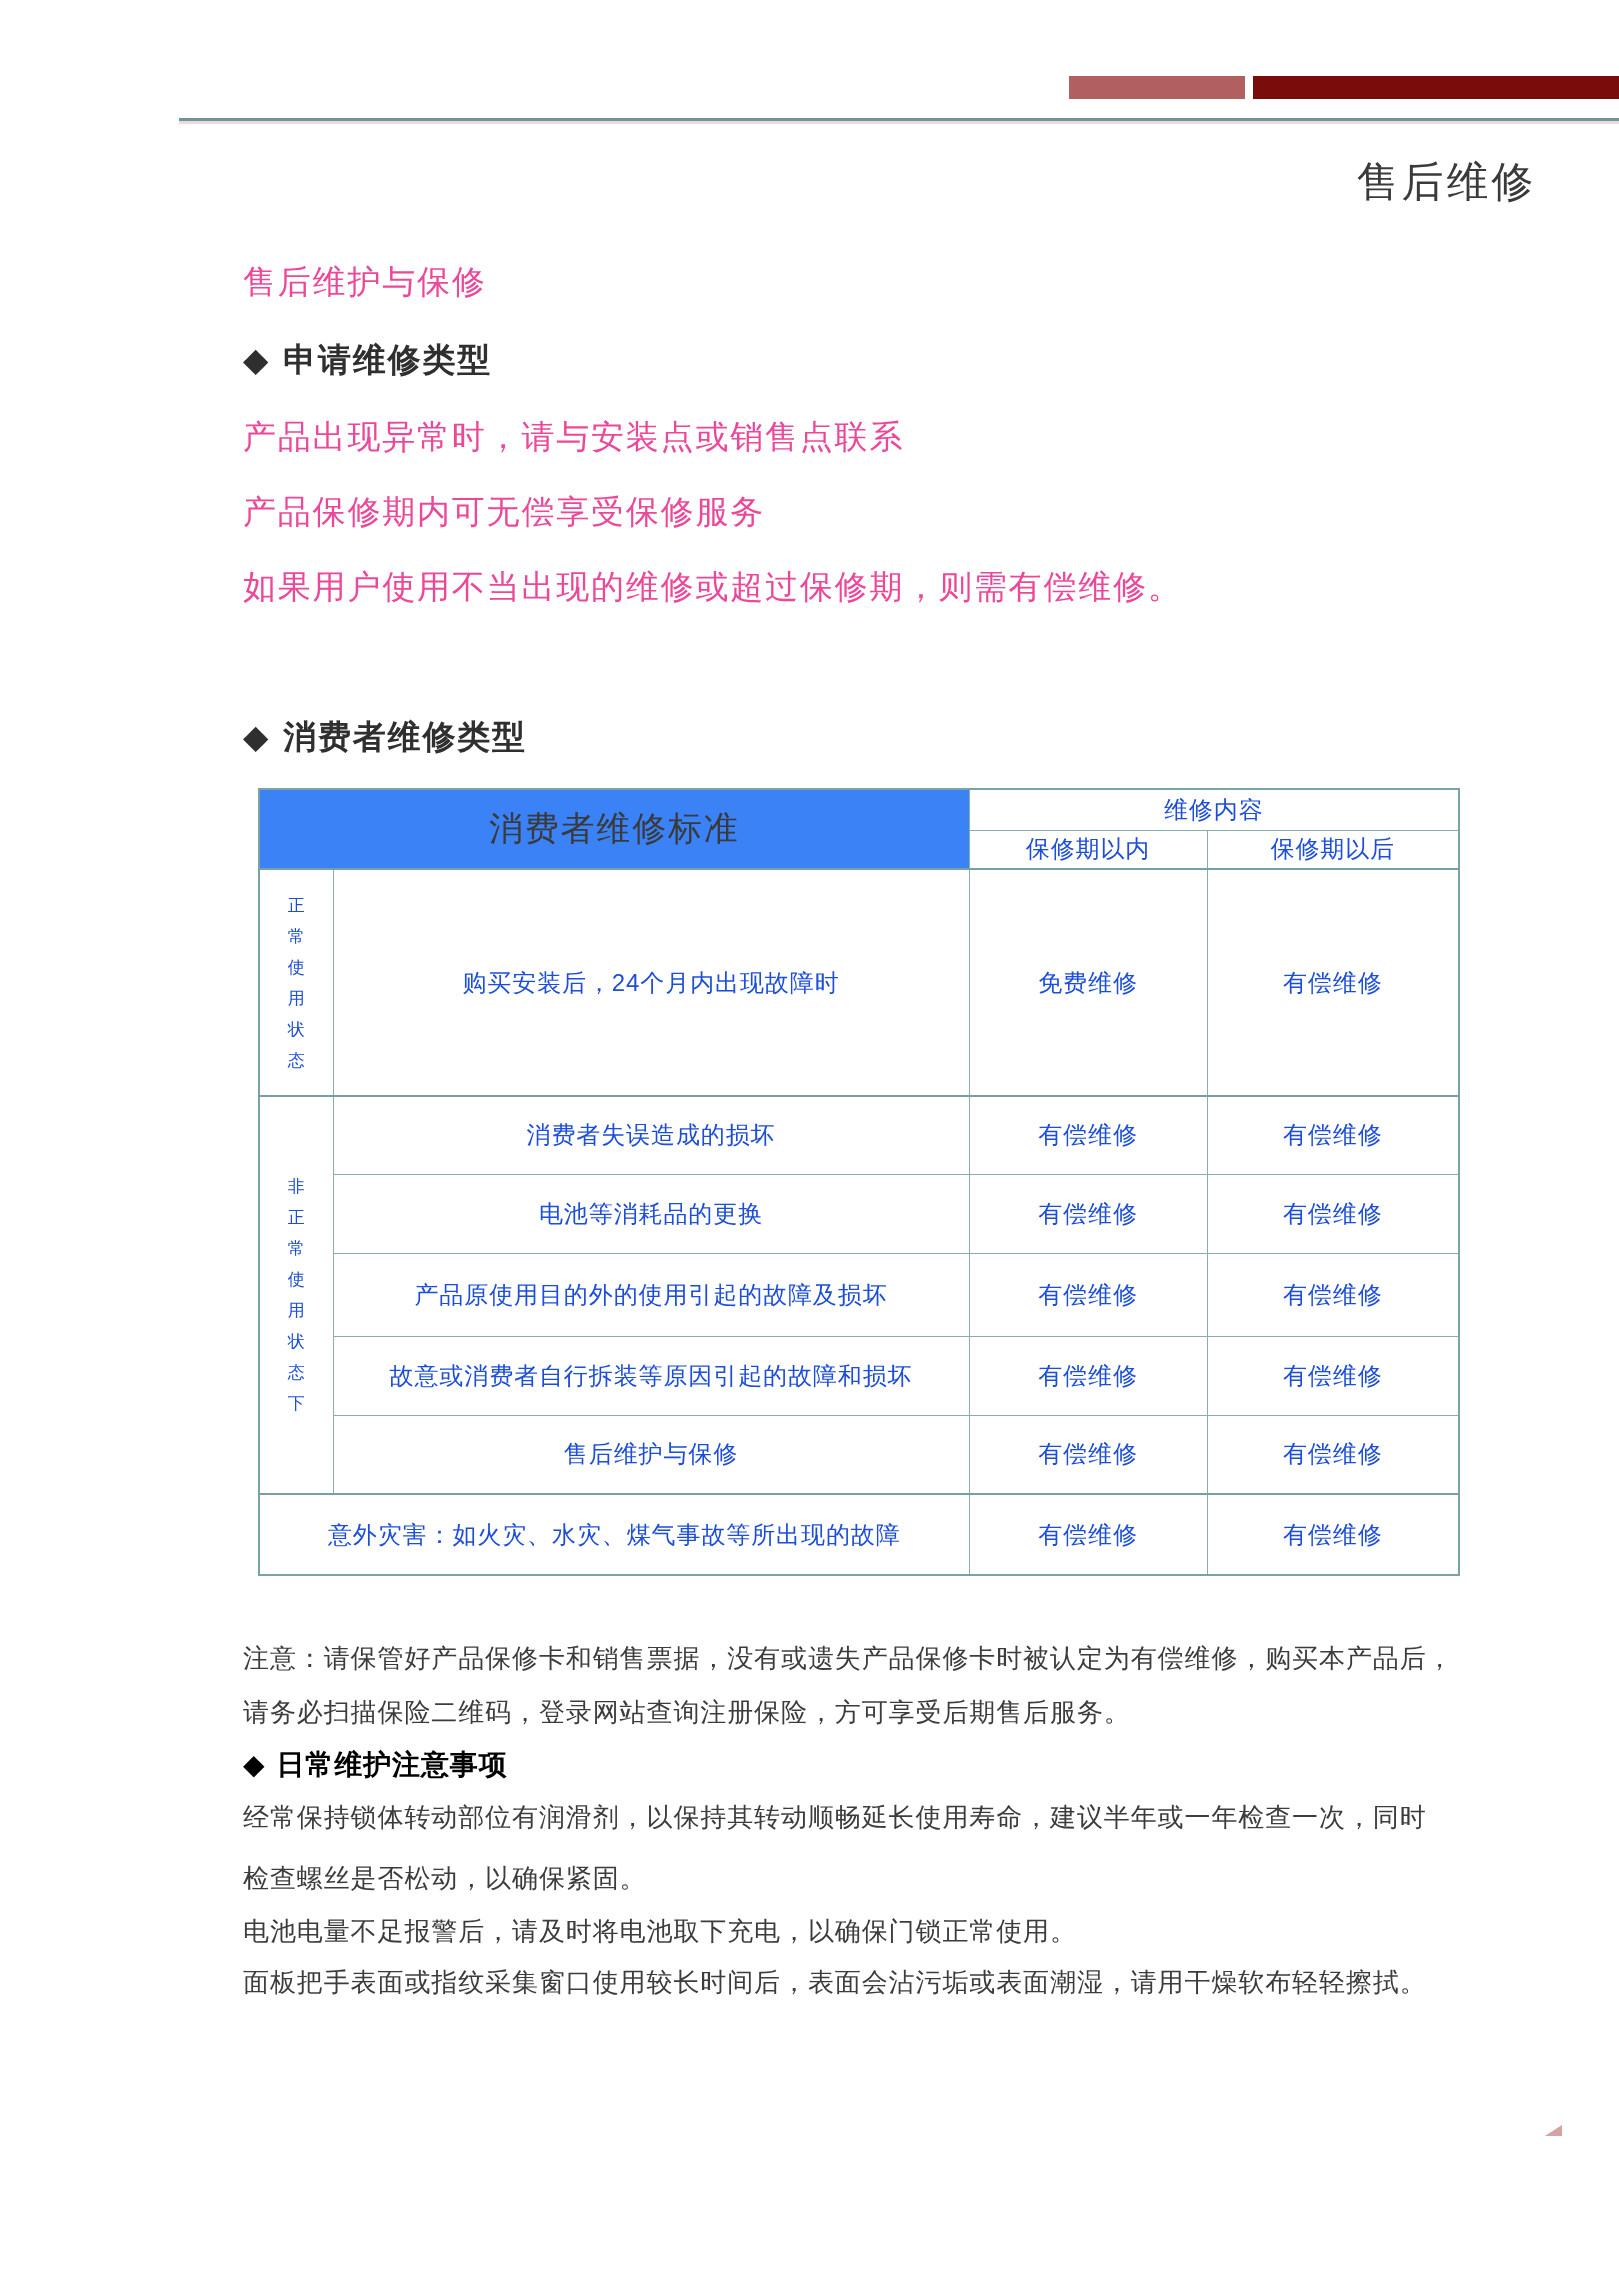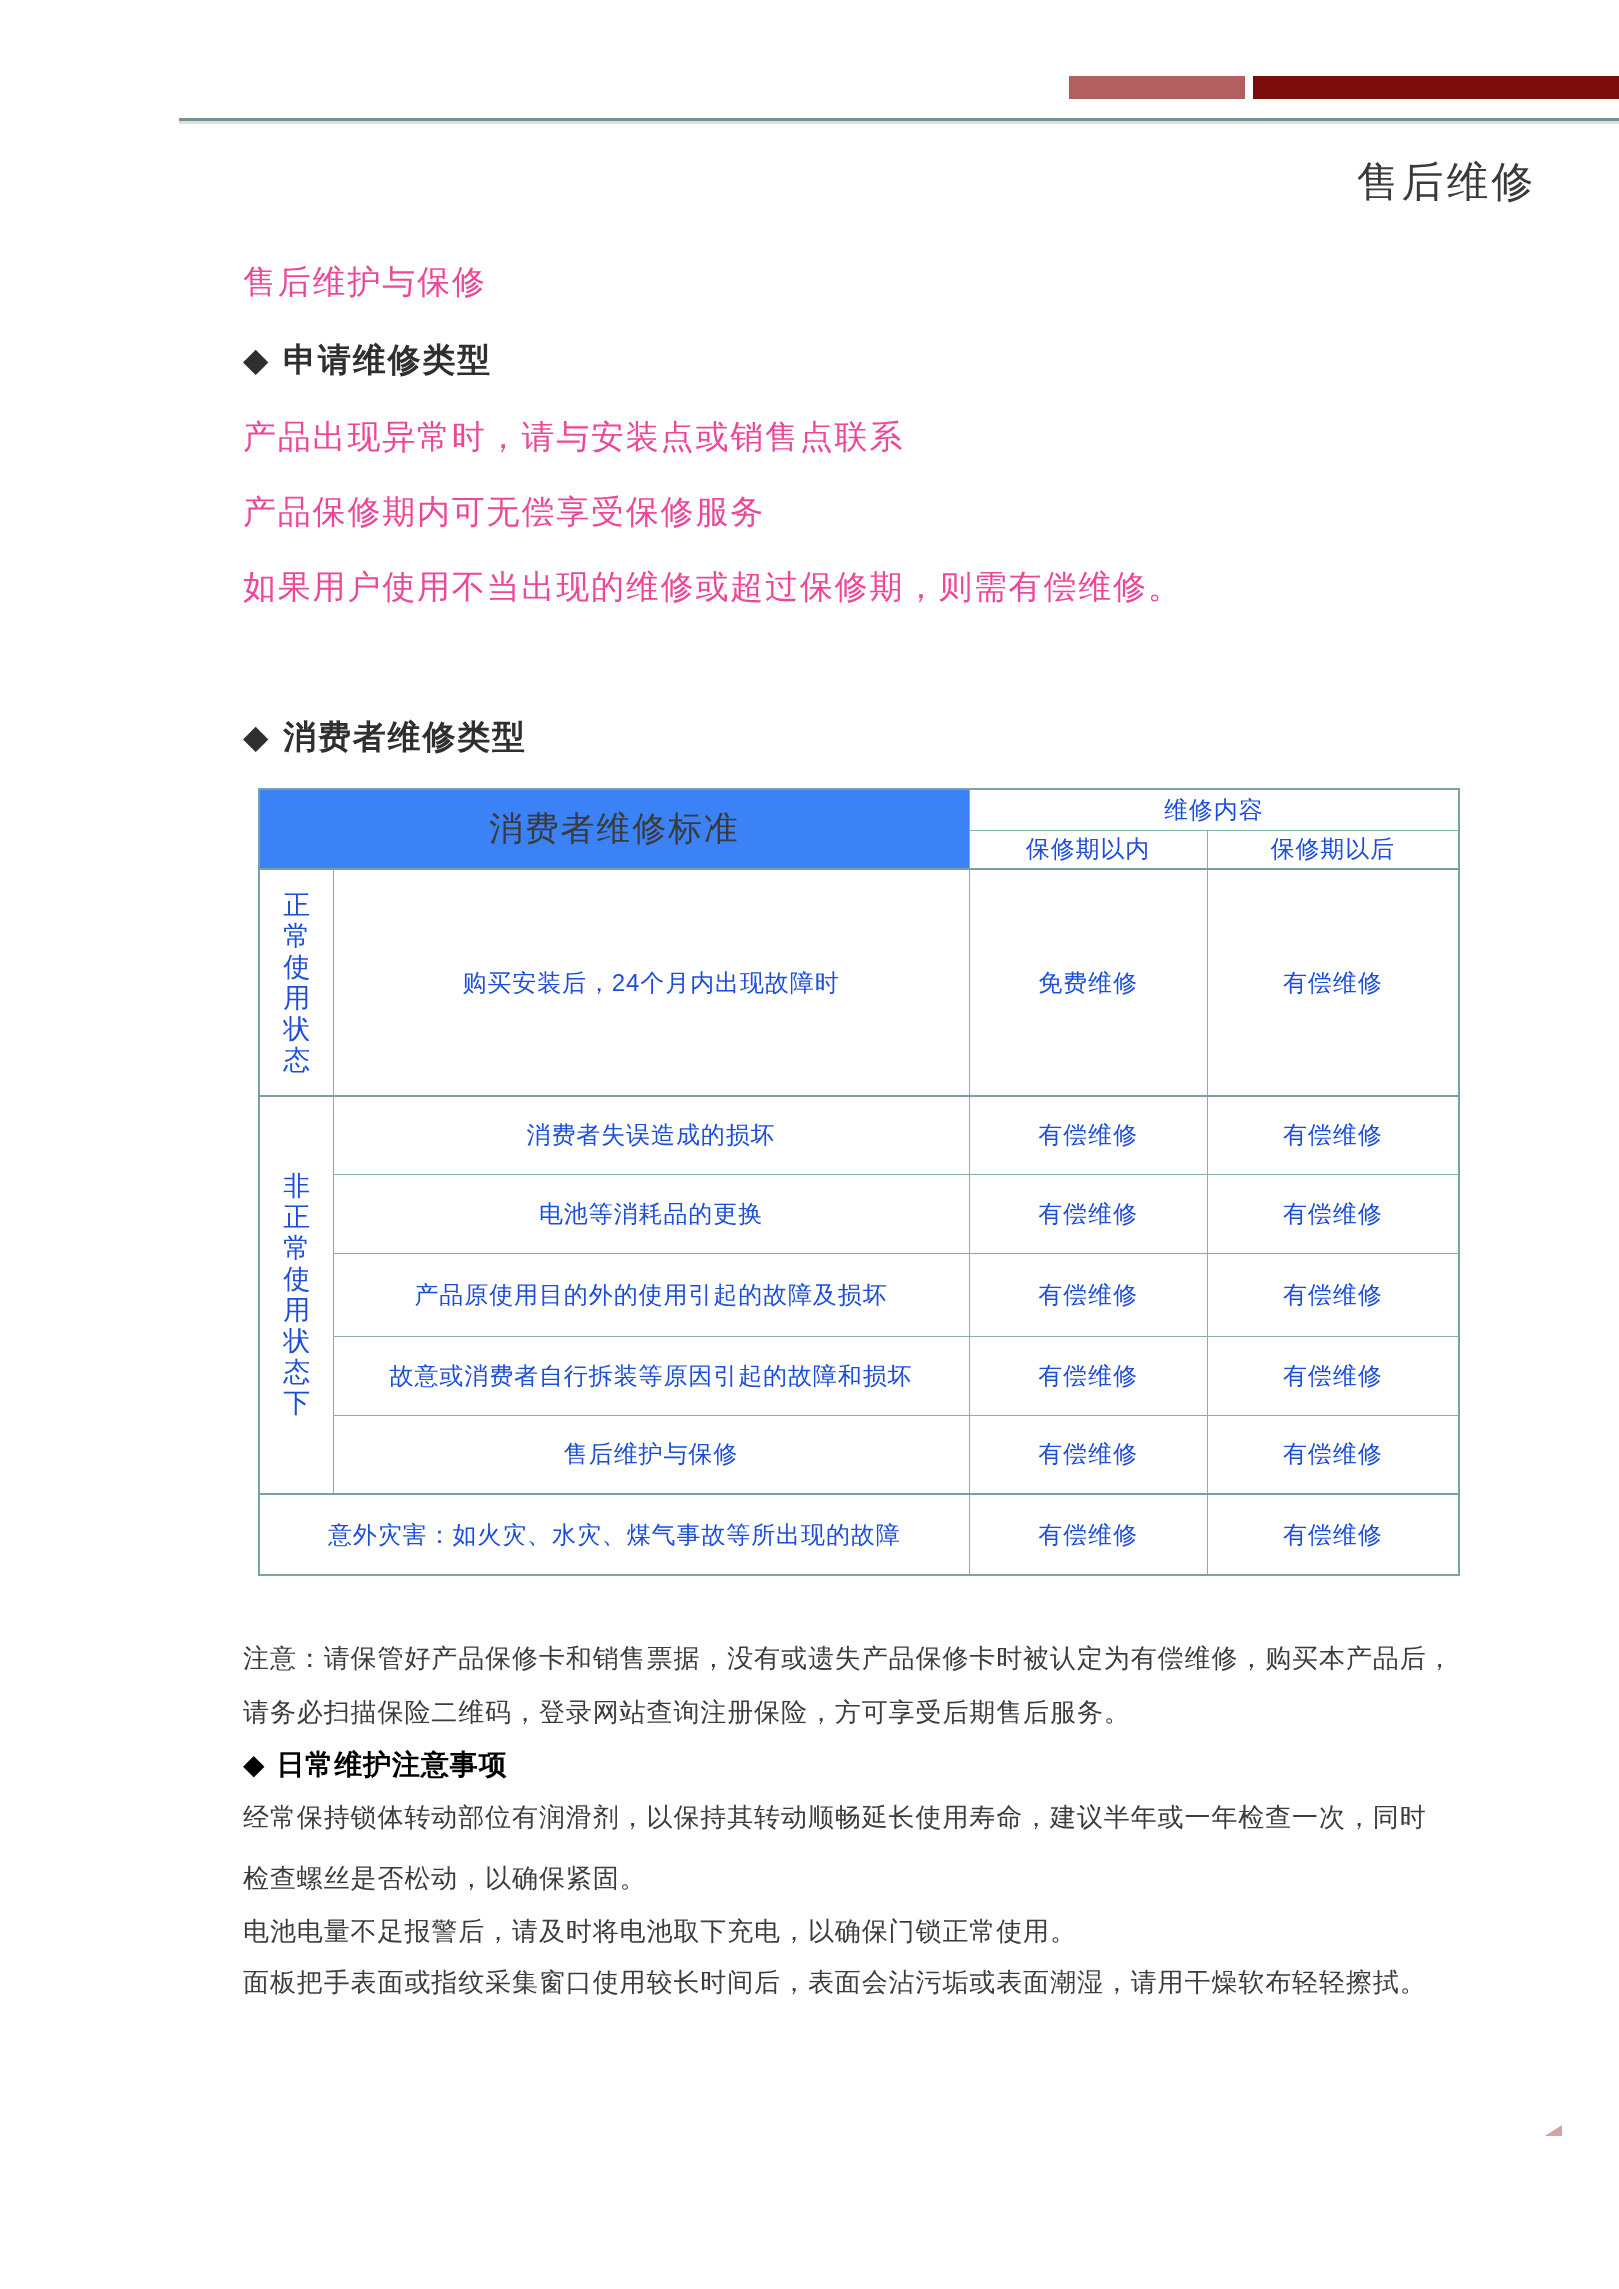--- a/index.html
+++ b/index.html
@@ -31,21 +31,21 @@
   .repair-table{border:2.8px solid #7aa3a6;}
   .r-h1{height:41px;}
   .r-h2{height:39px;}
   .r1{height:227px;}
   .r2{height:78px;}
   .r3{height:79px;}
   .r4{height:83px;}
   .r5{height:79px;}
   .r6{height:79px;}
   .r7{height:81px;}
-  .vtext{width:26px;margin:0 auto;word-break:break-all;line-height:31px;font-size:27px;letter-spacing:0;}
+  .vtext{width:26px;margin:0 auto;word-break:break-all;line-height:31px;font-size:17px;letter-spacing:0;}
   
   .page-number{left:1407px;top:2143px;font-size:40px;font-weight:bold;color:#9c1b1b;letter-spacing:0.9px;}
   .footer-triangles{left:1462px;top:2125px;width:54px;height:74px;}
 </style>
 </head>
 <body>
 
 <div class="page">
 
   <div class="abs bar-light"></div>

